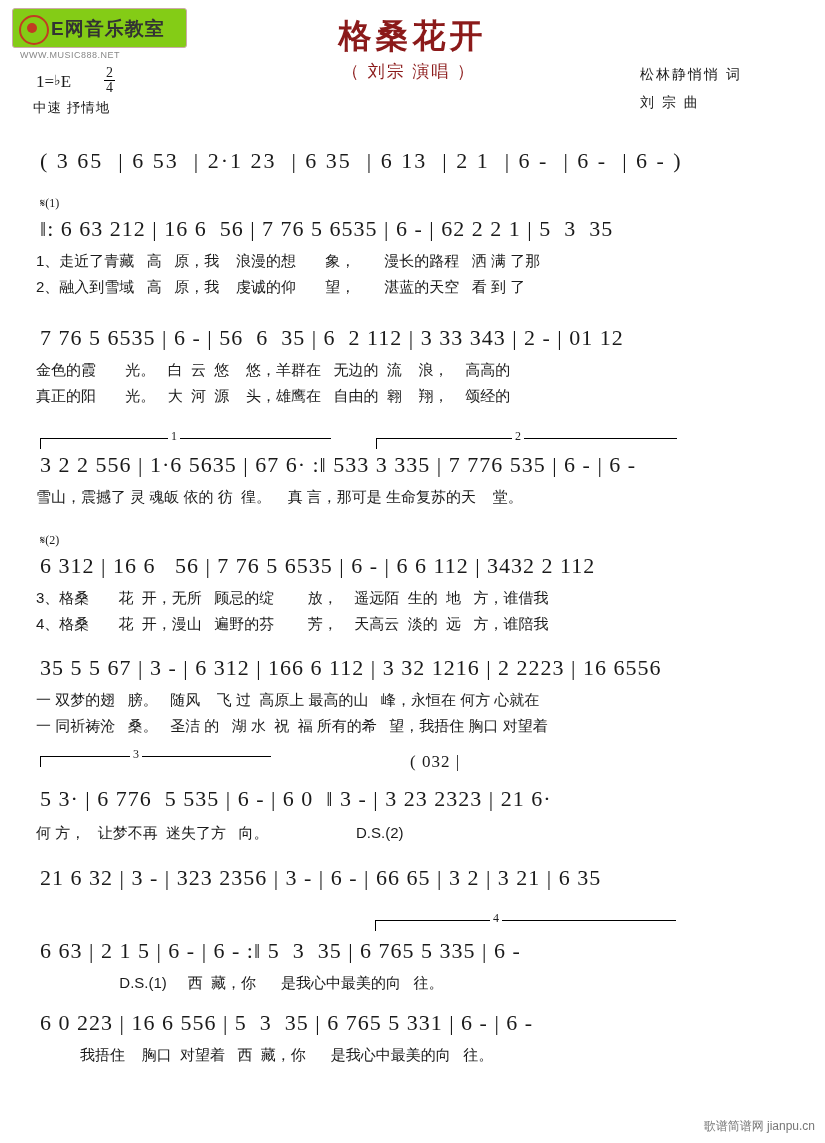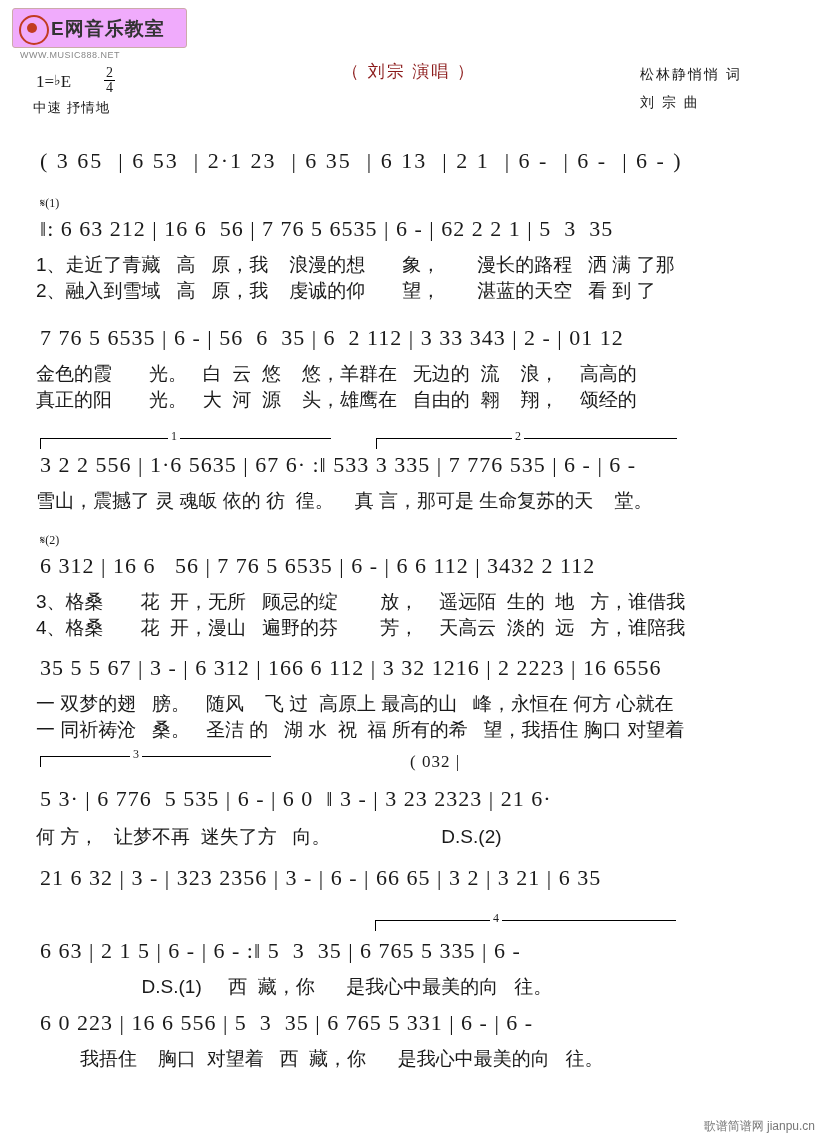--- a/index.html
+++ b/index.html
@@ -9,21 +9,21 @@
     font-family:"Liberation Serif", serif;
     color:#1a1a1a;
     position:relative;
     overflow:hidden;
   }
   .page{position:relative;width:825px;height:1143px;}
 
   
   .logo{
     position:absolute;left:12px;top:8px;width:175px;height:40px;
-    border:1px solid #caa; border-radius:3px; background:#f0abfc;
+    border:1px solid #caa; border-radius:3px; background:#84cc16;
     box-sizing:border-box;
   }
   .logo .mark{
     position:absolute;left:6px;top:6px;width:26px;height:26px;
     border:2px solid #c23b22;border-radius:50%;
   }
   .logo .mark:after{
     content:"";position:absolute;left:6px;top:6px;width:10px;height:10px;
     background:#c23b22;border-radius:50%;
   }
@@ -57,21 +57,21 @@
   
   .line{position:absolute;left:0;width:825px;}
   .notes{
     font-family:"Liberation Serif",serif;
     font-size:22px;
     white-space:pre;
     letter-spacing:0px;
   }
   .lyr{
     font-family:"Liberation Sans",sans-serif;
-    font-size:19px;
+    font-size:15px;
     white-space:pre;
     letter-spacing:0px;
   }
   .small{font-size:12px;}
   .seg{position:absolute;}
   .footer{
     position:absolute;left:0;top:1089px;width:825px;text-align:center;
     font-size:12.5px;font-family:"Liberation Sans",sans-serif;color:#111;
     letter-spacing:0.5px;
   }
@@ -84,20 +84,21 @@
 <body>
 
 <div class="page">
 
   <div class="logo">
     <div class="mark"></div>
     <div class="txt">E网音乐教室</div>
   </div>
   <div class="logo-sub" style="position:absolute;left:20px;top:50px;font-size:9px;color:#888;font-family:'Liberation Sans',sans-serif;letter-spacing:0.5px;">WWW.MUSIC888.NET</div>
 
+  <div class="title">格桑花开</div>
   <div class="singer">（ 刘宗 演唱 ）</div>
   <div class="credit1">松林静悄悄   词</div>
   <div class="credit2">刘    宗 曲</div>
 
   <div class="keysig">
     <span>1=</span><span class="flat">♭</span><span>E</span>
   </div>
   <div class="meter">
     <span class="num">2</span>
     <span class="den">4</span>

